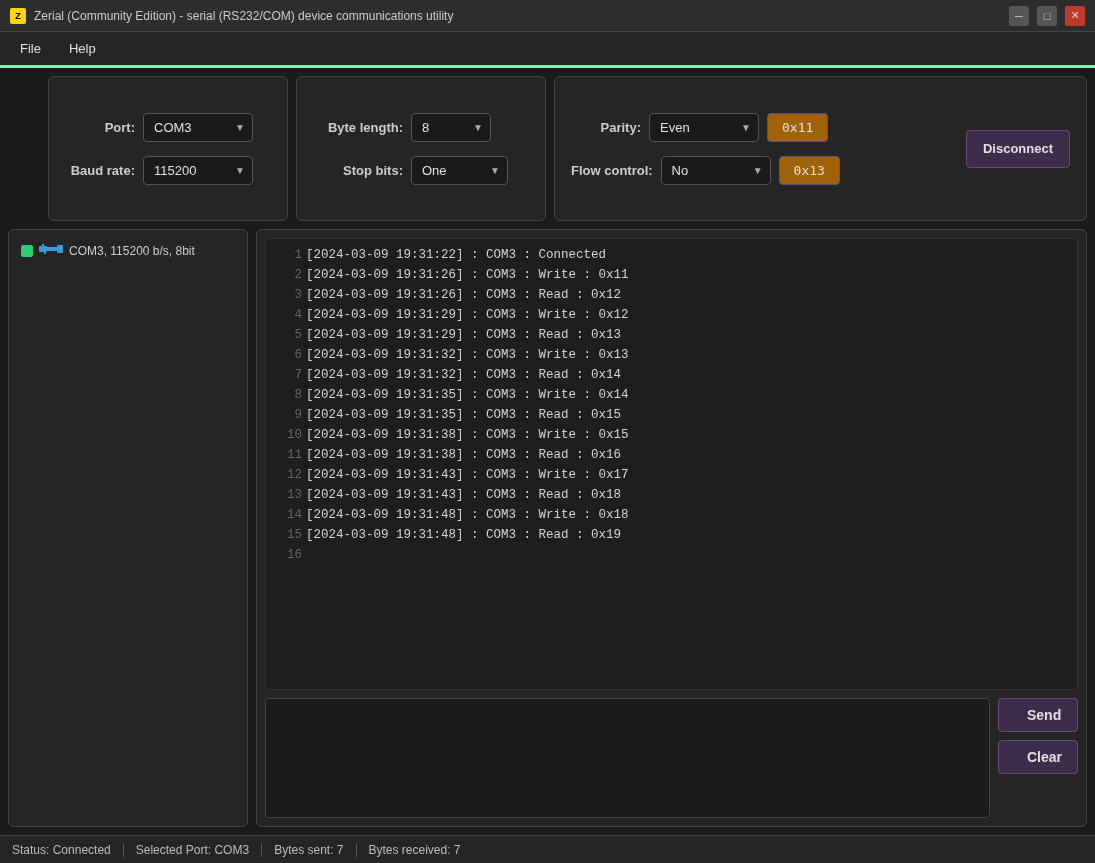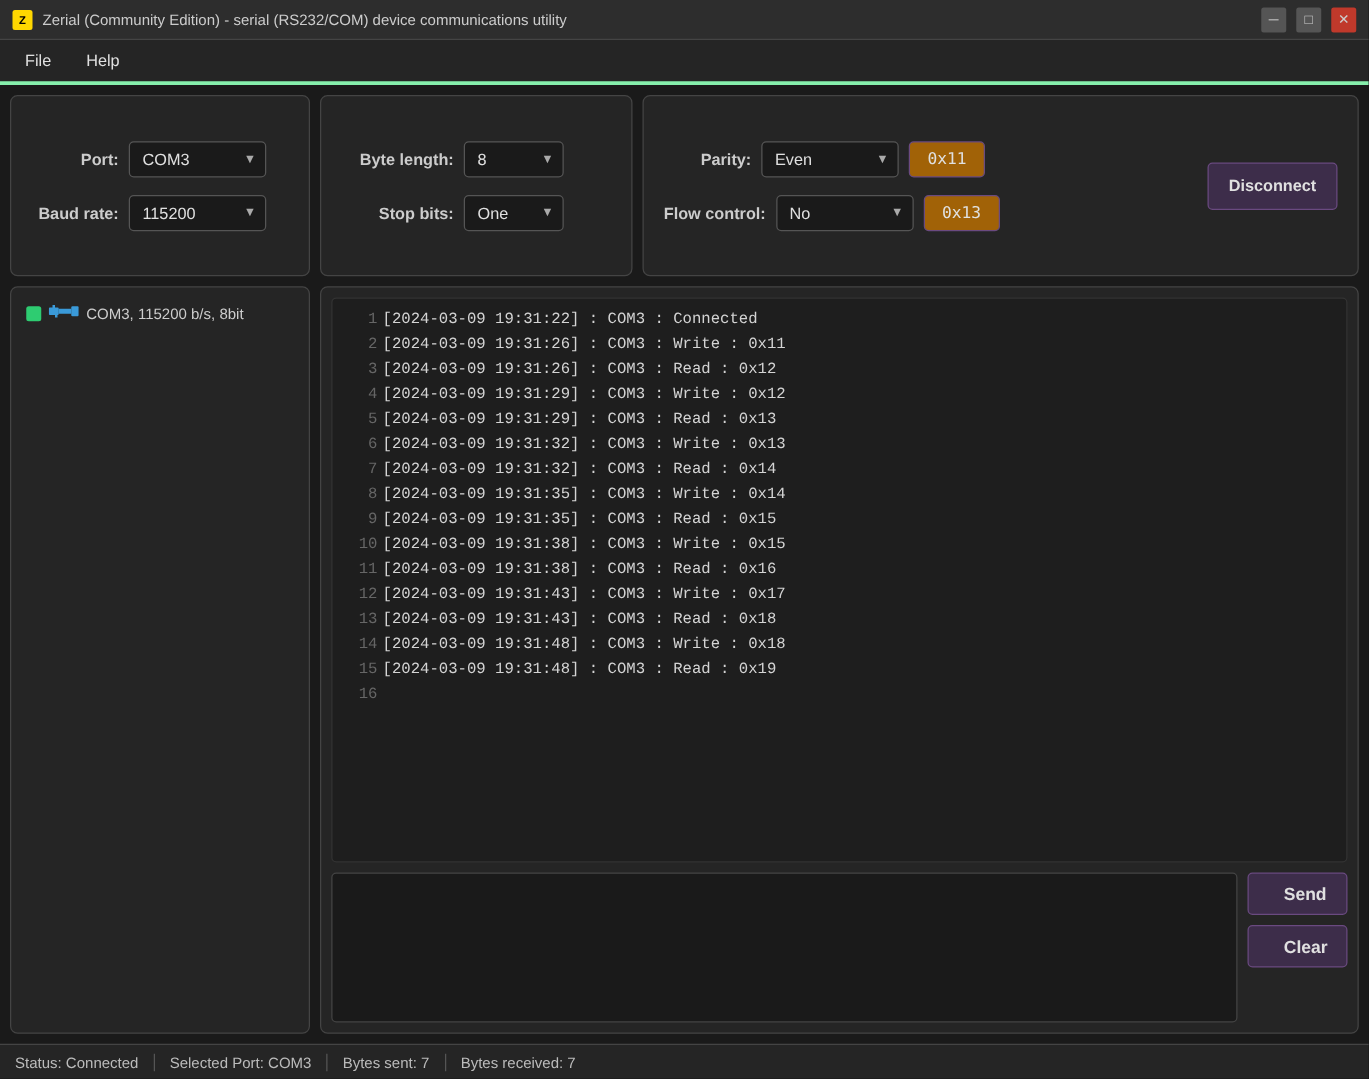--- a/index.html
+++ b/index.html
@@ -101,21 +101,21 @@
     .config-section {
       background: #252525;
       border: 1px solid #444;
       border-radius: 6px;
       padding: 12px 16px;
       display: flex;
       flex-direction: column;
       gap: 14px;
       justify-content: center;
     }
-    .config-section:nth-child(1) { flex: 0 0 240px; }
+    .config-section:nth-child(1) { flex: 0 0 240px; margin-left: 40px; }
     .config-section:nth-child(2) { flex: 0 0 250px; }
     .config-section:nth-child(3) { flex: 1; }
 
     .config-row {
       display: flex;
       align-items: center;
       gap: 8px;
     }
     .config-label {
       color: #ccc;
@@ -153,21 +153,21 @@
       position: absolute;
       right: 8px;
       pointer-events: none;
       color: #aaa;
       font-size: 10px;
     }
 
     .port-select { width: 110px; }
     .baud-select { width: 110px; }
     .byte-select { width: 80px; }
-    .stop-select { width: 80px; }
+    .stop-select { width: 97px; }
     .parity-select { width: 110px; }
     .flow-select { width: 110px; }
 
     .hex-button {
       background: #a16207;
       border: 1px solid #6a4a80;
       border-radius: 4px;
       color: #e0e0e0;
       padding: 6px 14px;
       font-size: 13px;

